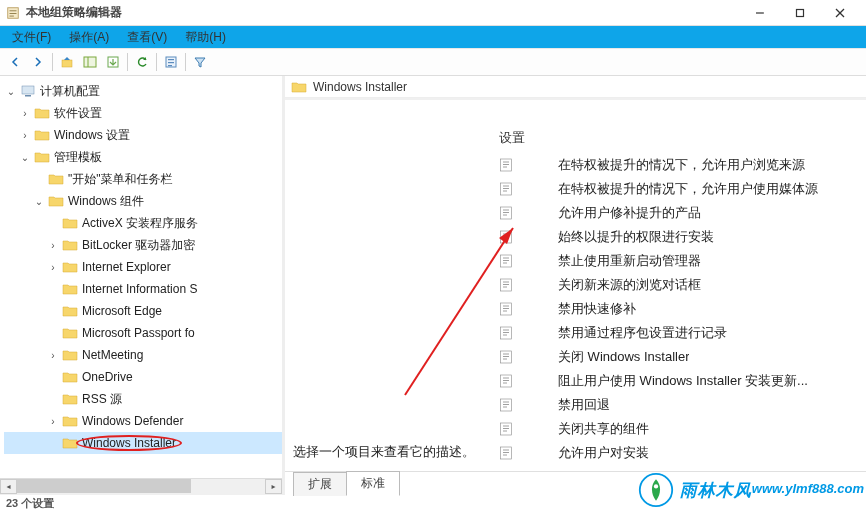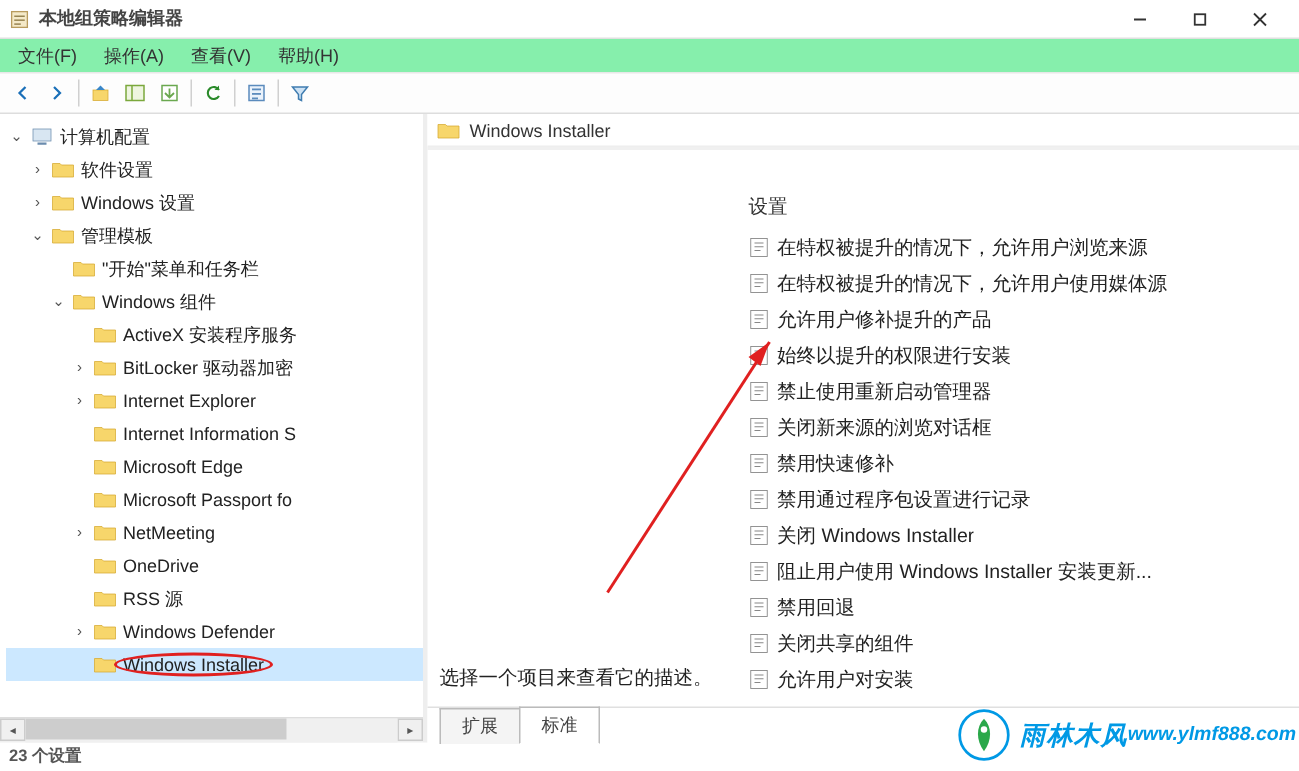--- a/index.html
+++ b/index.html
@@ -4,21 +4,21 @@
   <style>
     * { margin: 0; padding: 0; box-sizing: border-box; font-family: "Microsoft YaHei", "Segoe UI", Tahoma, sans-serif; }
     body { width: 866px; height: 514px; background: #fff; font-size: 12px; overflow: hidden; position: relative; }
     
     .titlebar { height: 26px; display: flex; align-items: center; padding: 0 6px; border-bottom: 1px solid #e0e0e0; font-weight: bold; }
     .titlebar .app-icon { width: 14px; height: 14px; margin-right: 6px; }
     .titlebar .title { flex: 1; font-size: 12px; color: #444; }
     .titlebar .win-controls { display: flex; gap: 0; }
     .titlebar .win-btn { width: 40px; height: 22px; display: flex; align-items: center; justify-content: center; cursor: default; }
     
-    .menubar { height: 22px; display: flex; align-items: center; padding: 0 4px; gap: 2px; background: #86efac; }
+    .menubar { height: 22px; display: flex; align-items: center; padding: 0 4px; gap: 2px; background: #0ea5e9; }
     .menubar .menu-item { padding: 2px 8px; font-size: 12px; color: #333; cursor: default; }
     
     .toolbar { height: 28px; display: flex; align-items: center; padding: 2px 4px; gap: 1px; border-top: 1px solid #e8e8e8; border-bottom: 1px solid #ddd; background: #fdfdfd; }
     .toolbar .tool-btn { width: 22px; height: 22px; display: flex; align-items: center; justify-content: center; border: 1px solid transparent; cursor: default; }
     .toolbar .sep { width: 1px; height: 18px; background: #d0d0d0; margin: 0 2px; }
     
     .main { display: flex; height: 419px; }
     .tree-panel { width: 285px; display: flex; flex-direction: column; border-right: 3px solid #eee; position: relative; }
     .tree { flex: 1; overflow: hidden; padding: 4px 0 4px 4px; }
     .tree-row { display: flex; align-items: center; height: 22px; white-space: nowrap; cursor: default; }
@@ -45,21 +45,21 @@
     .content-header .header-label { font-size: 12px; color: #333; }
     .content-underline { height: 2px; background: #f0f0f0; }
     
     .content-body { flex: 1; display: flex; position: relative; overflow: hidden; align-items: flex-end; }
     .content-left { width: 210px; padding: 10px 8px; }
     .content-left .desc { font-size: 13px; color: #222; line-height: 1.5; }
     .content-right { flex: 1; padding: 6px 0; }
     .content-right .col-head { font-size: 13px; color: #333; padding: 2px 4px; margin-bottom: 4px; }
     .setting-item { display: flex; align-items: center; height: 24px; padding: 0 4px; cursor: default; }
     .setting-icon { width: 14px; height: 14px; margin-right: 5px; flex: none; }
-    .setting-label { font-size: 13px; color: #222; white-space: nowrap; overflow: hidden; text-overflow: ellipsis; }
+    .setting-label { font-size: 13px; color: #222; white-space: nowrap; overflow: hidden; text-overflow: ellipsis; margin-left: 40px; }
     
     .tabs { height: 24px; display: flex; align-items: flex-end; padding: 0 8px; border-top: 1px solid #e0e0e0; background: #fff; }
     .tab { padding: 3px 14px; font-size: 12px; color: #444; border: 1px solid #bbb; border-bottom: none; margin-right: -1px; background: #f4f4f4; cursor: default; position: relative; top: 1px; }
     .tab.active { background: #fff; border-bottom: 1px solid #fff; }
     
     .status { height: 17px; font-size: 11px; color: #555; padding: 1px 6px; overflow: hidden; font-weight: bold; }
     
     
     .arrow-overlay { position: absolute; pointer-events: none; z-index: 50; }
     

